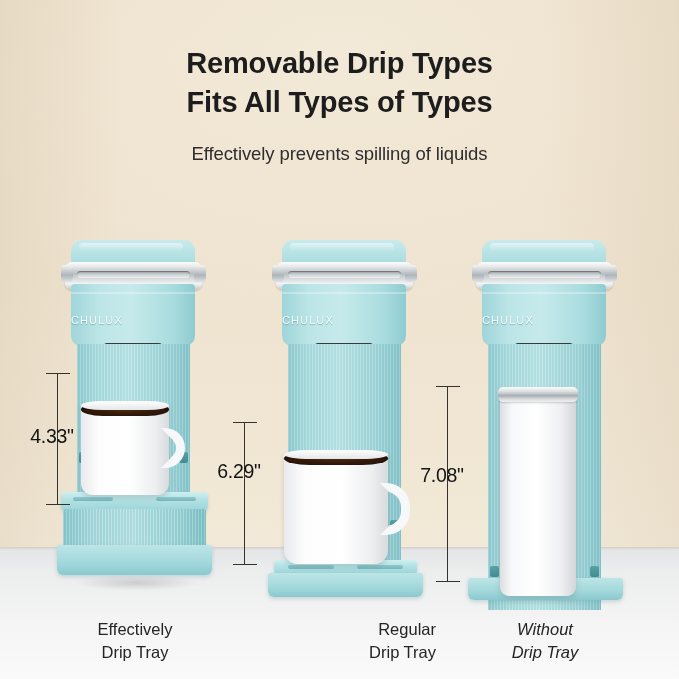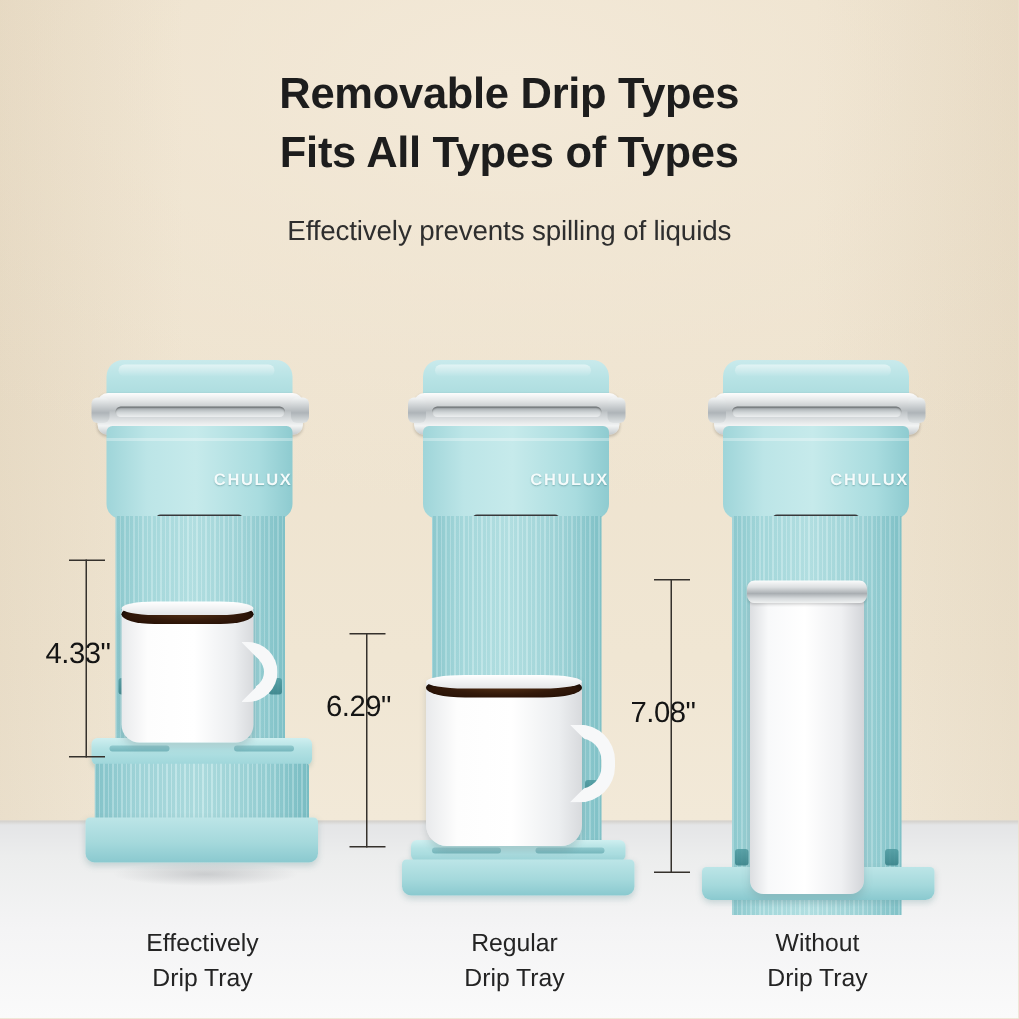--- a/index.html
+++ b/index.html
@@ -96,22 +96,22 @@
     position:absolute; left:14px; width:124px; top:44px; height:62px;
     background:linear-gradient(90deg,#9fd5d9 0%,#bce5e7 22%,#c6eaeb 48%,#a9dcdf 82%,#8ecbd0 100%);
     border-radius:4px 4px 10px 10px;
   }
   .head::before{
     content:""; position:absolute; left:0; right:0; top:8px; height:2px;
     background:rgba(255,255,255,.30);
   }
   .logo{
     position:absolute; left:0; right:0; top:30px;
-    text-align:right; color:#f4fbfb;
-    font-size:11px; font-weight:bold; letter-spacing:1.1px;
+    text-align:left; color:#f4fbfb;
+    font-size:11px; font-weight:normal; letter-spacing:1.1px;
     text-shadow:0 1px 1px rgba(60,120,125,.45);
   }
   .logo .x{ display:inline-block; transform:skewX(-14px); }
 
   
   .nozzle-plate{
     position:absolute; left:47px; width:58px; top:103px; height:15px;
     border-radius:3px 3px 8px 8px;
     background:linear-gradient(180deg,#3a3a3c 0%,#232324 55%,#151516 100%);
   }
@@ -223,22 +223,22 @@
   #dim-1 { left:46px;  top:373px; height:132px; }
   #dim-2 { left:233px; top:422px; height:143px; }
   #dim-3 { left:436px; top:386px; height:196px; }
 
   
   .caption{
     position:absolute; text-align:center;
     font-size:16.5px; color:#242424; line-height:1.42;
   }
   #cap-1{ left:42px;  width:186px; top:618px; }
-  #cap-2{ left:250px; width:186px; top:618px; }
-  #cap-3{ left:452px; width:186px; top:618px; }
+  #cap-2{ left:250px; width:186px; top:618px;text-align:right; }
+  #cap-3{ left:452px; width:186px; top:618px;font-style:italic; }
 </style>
 </head>
 <body>
 
 <div class="scene">
   <div class="wall"></div>
   <div class="floor"></div>
 </div>
 
 <div class="headline">

